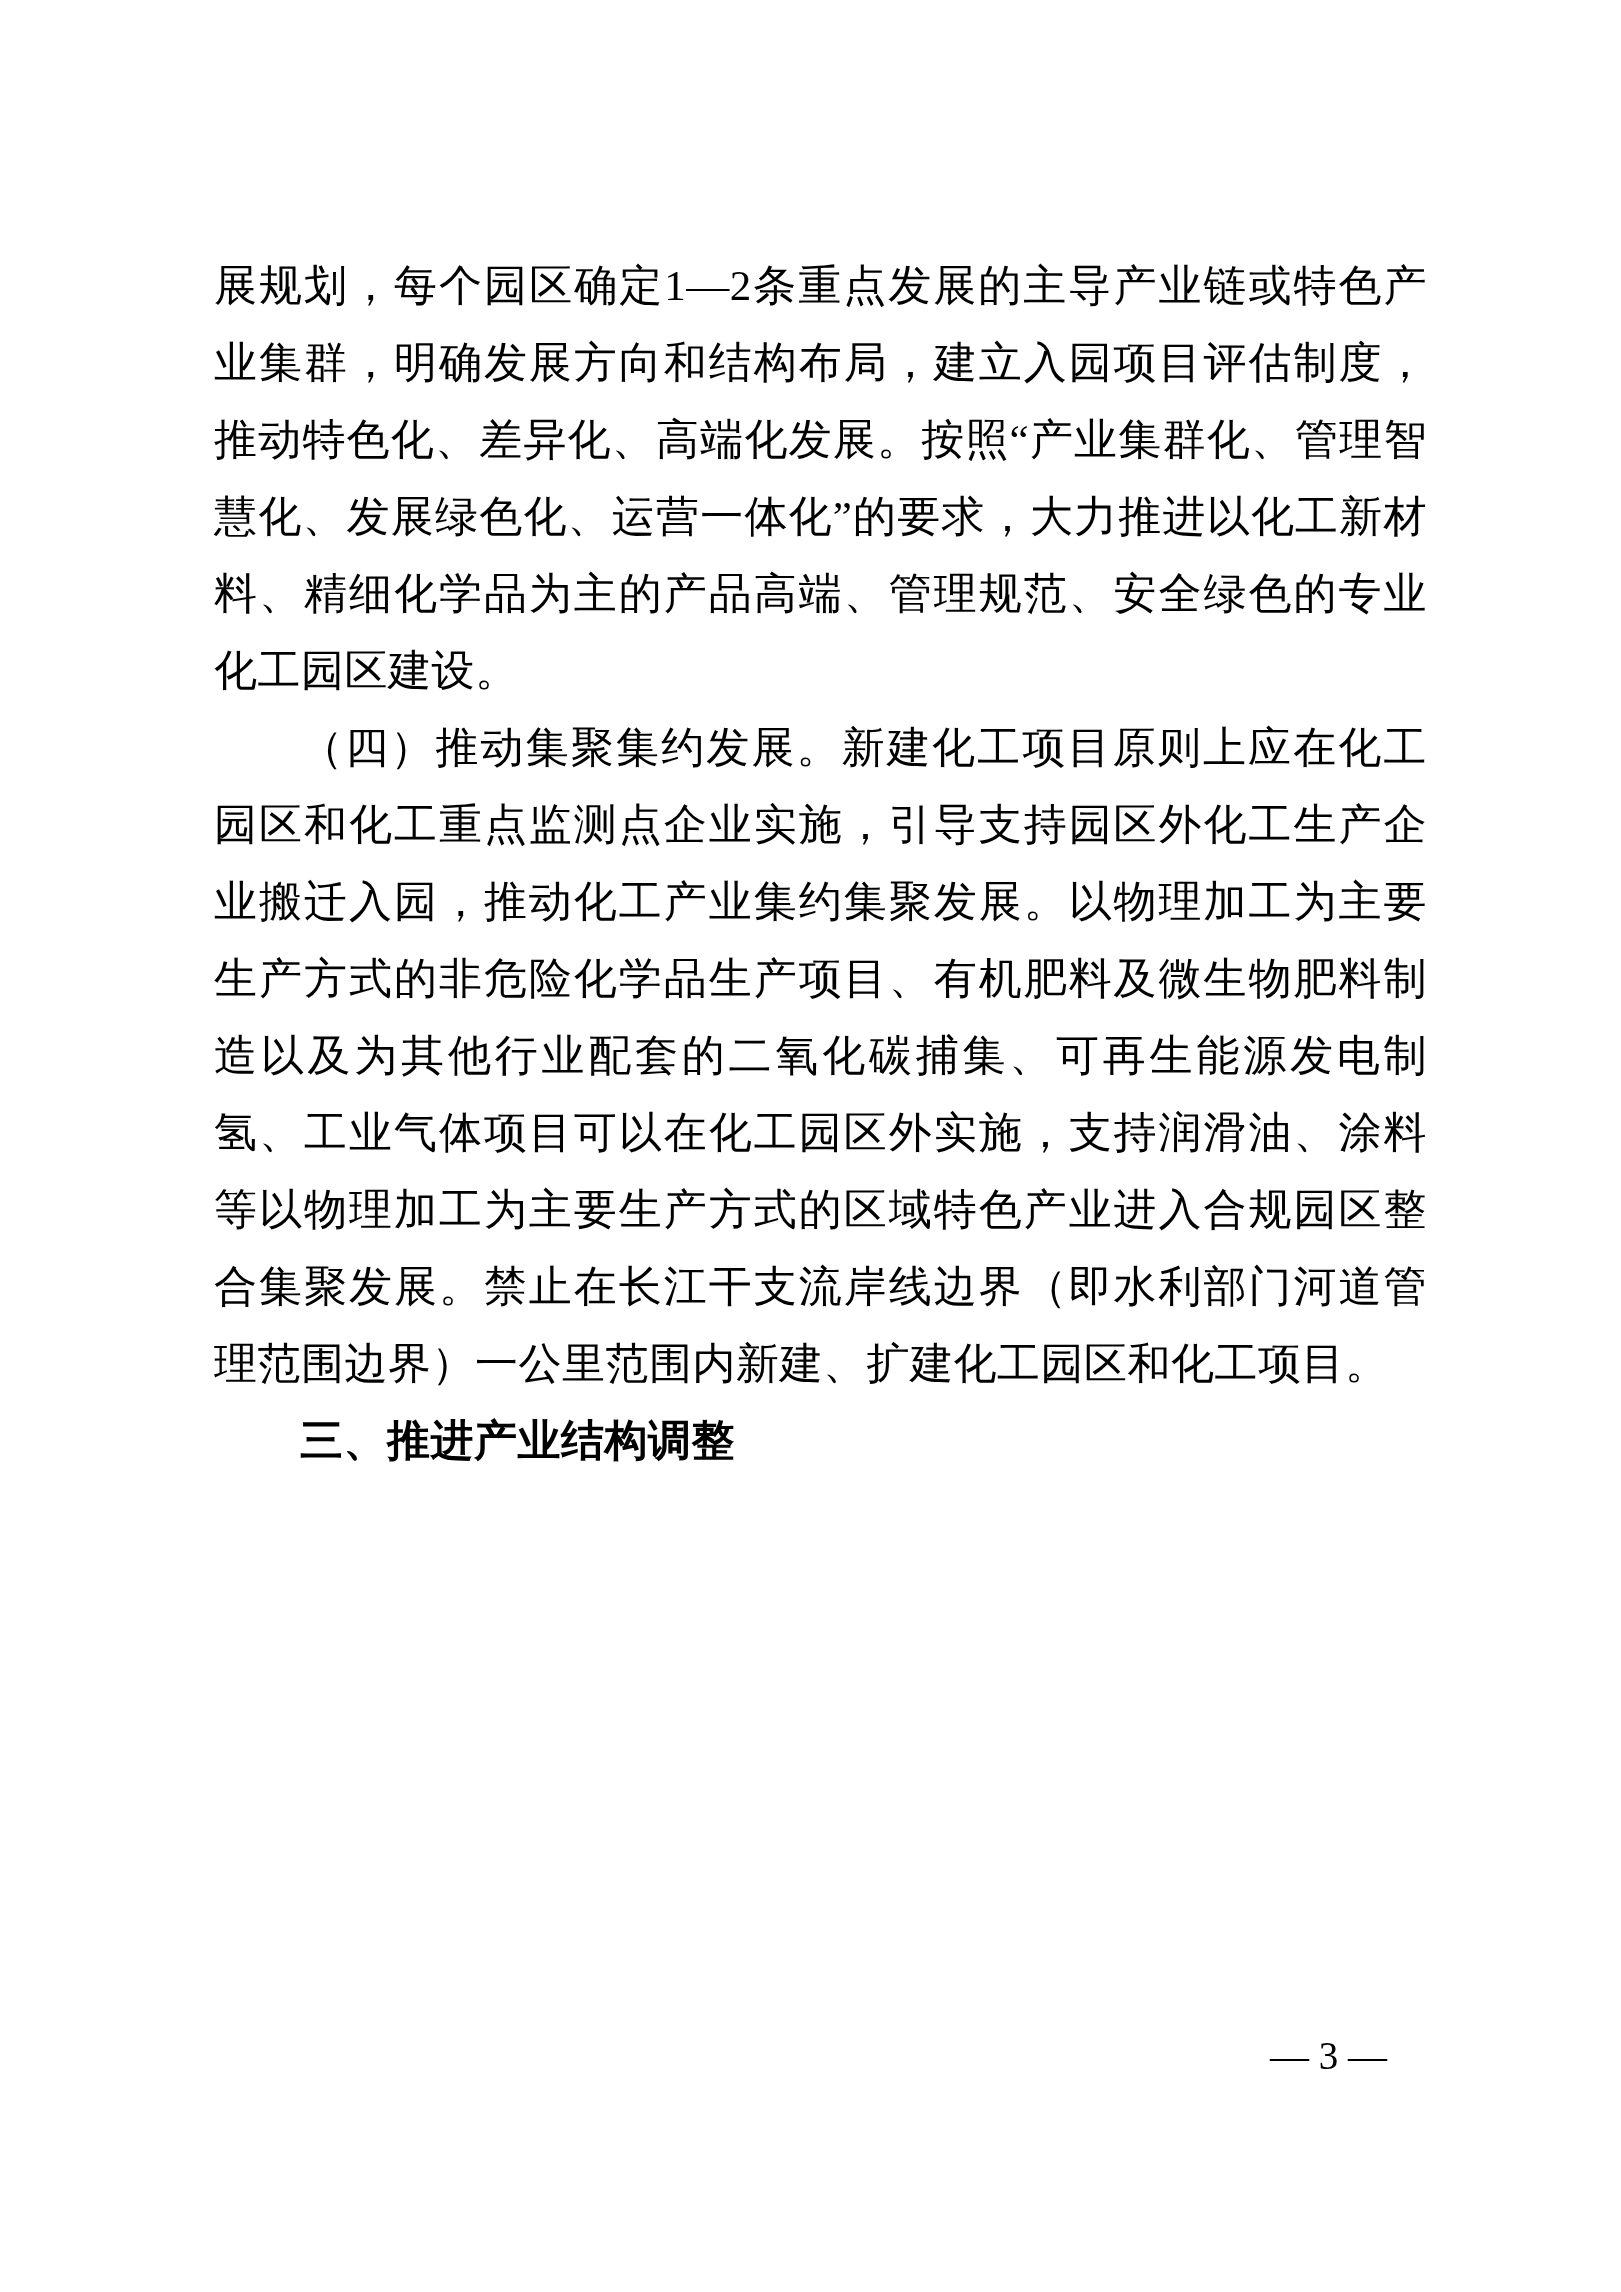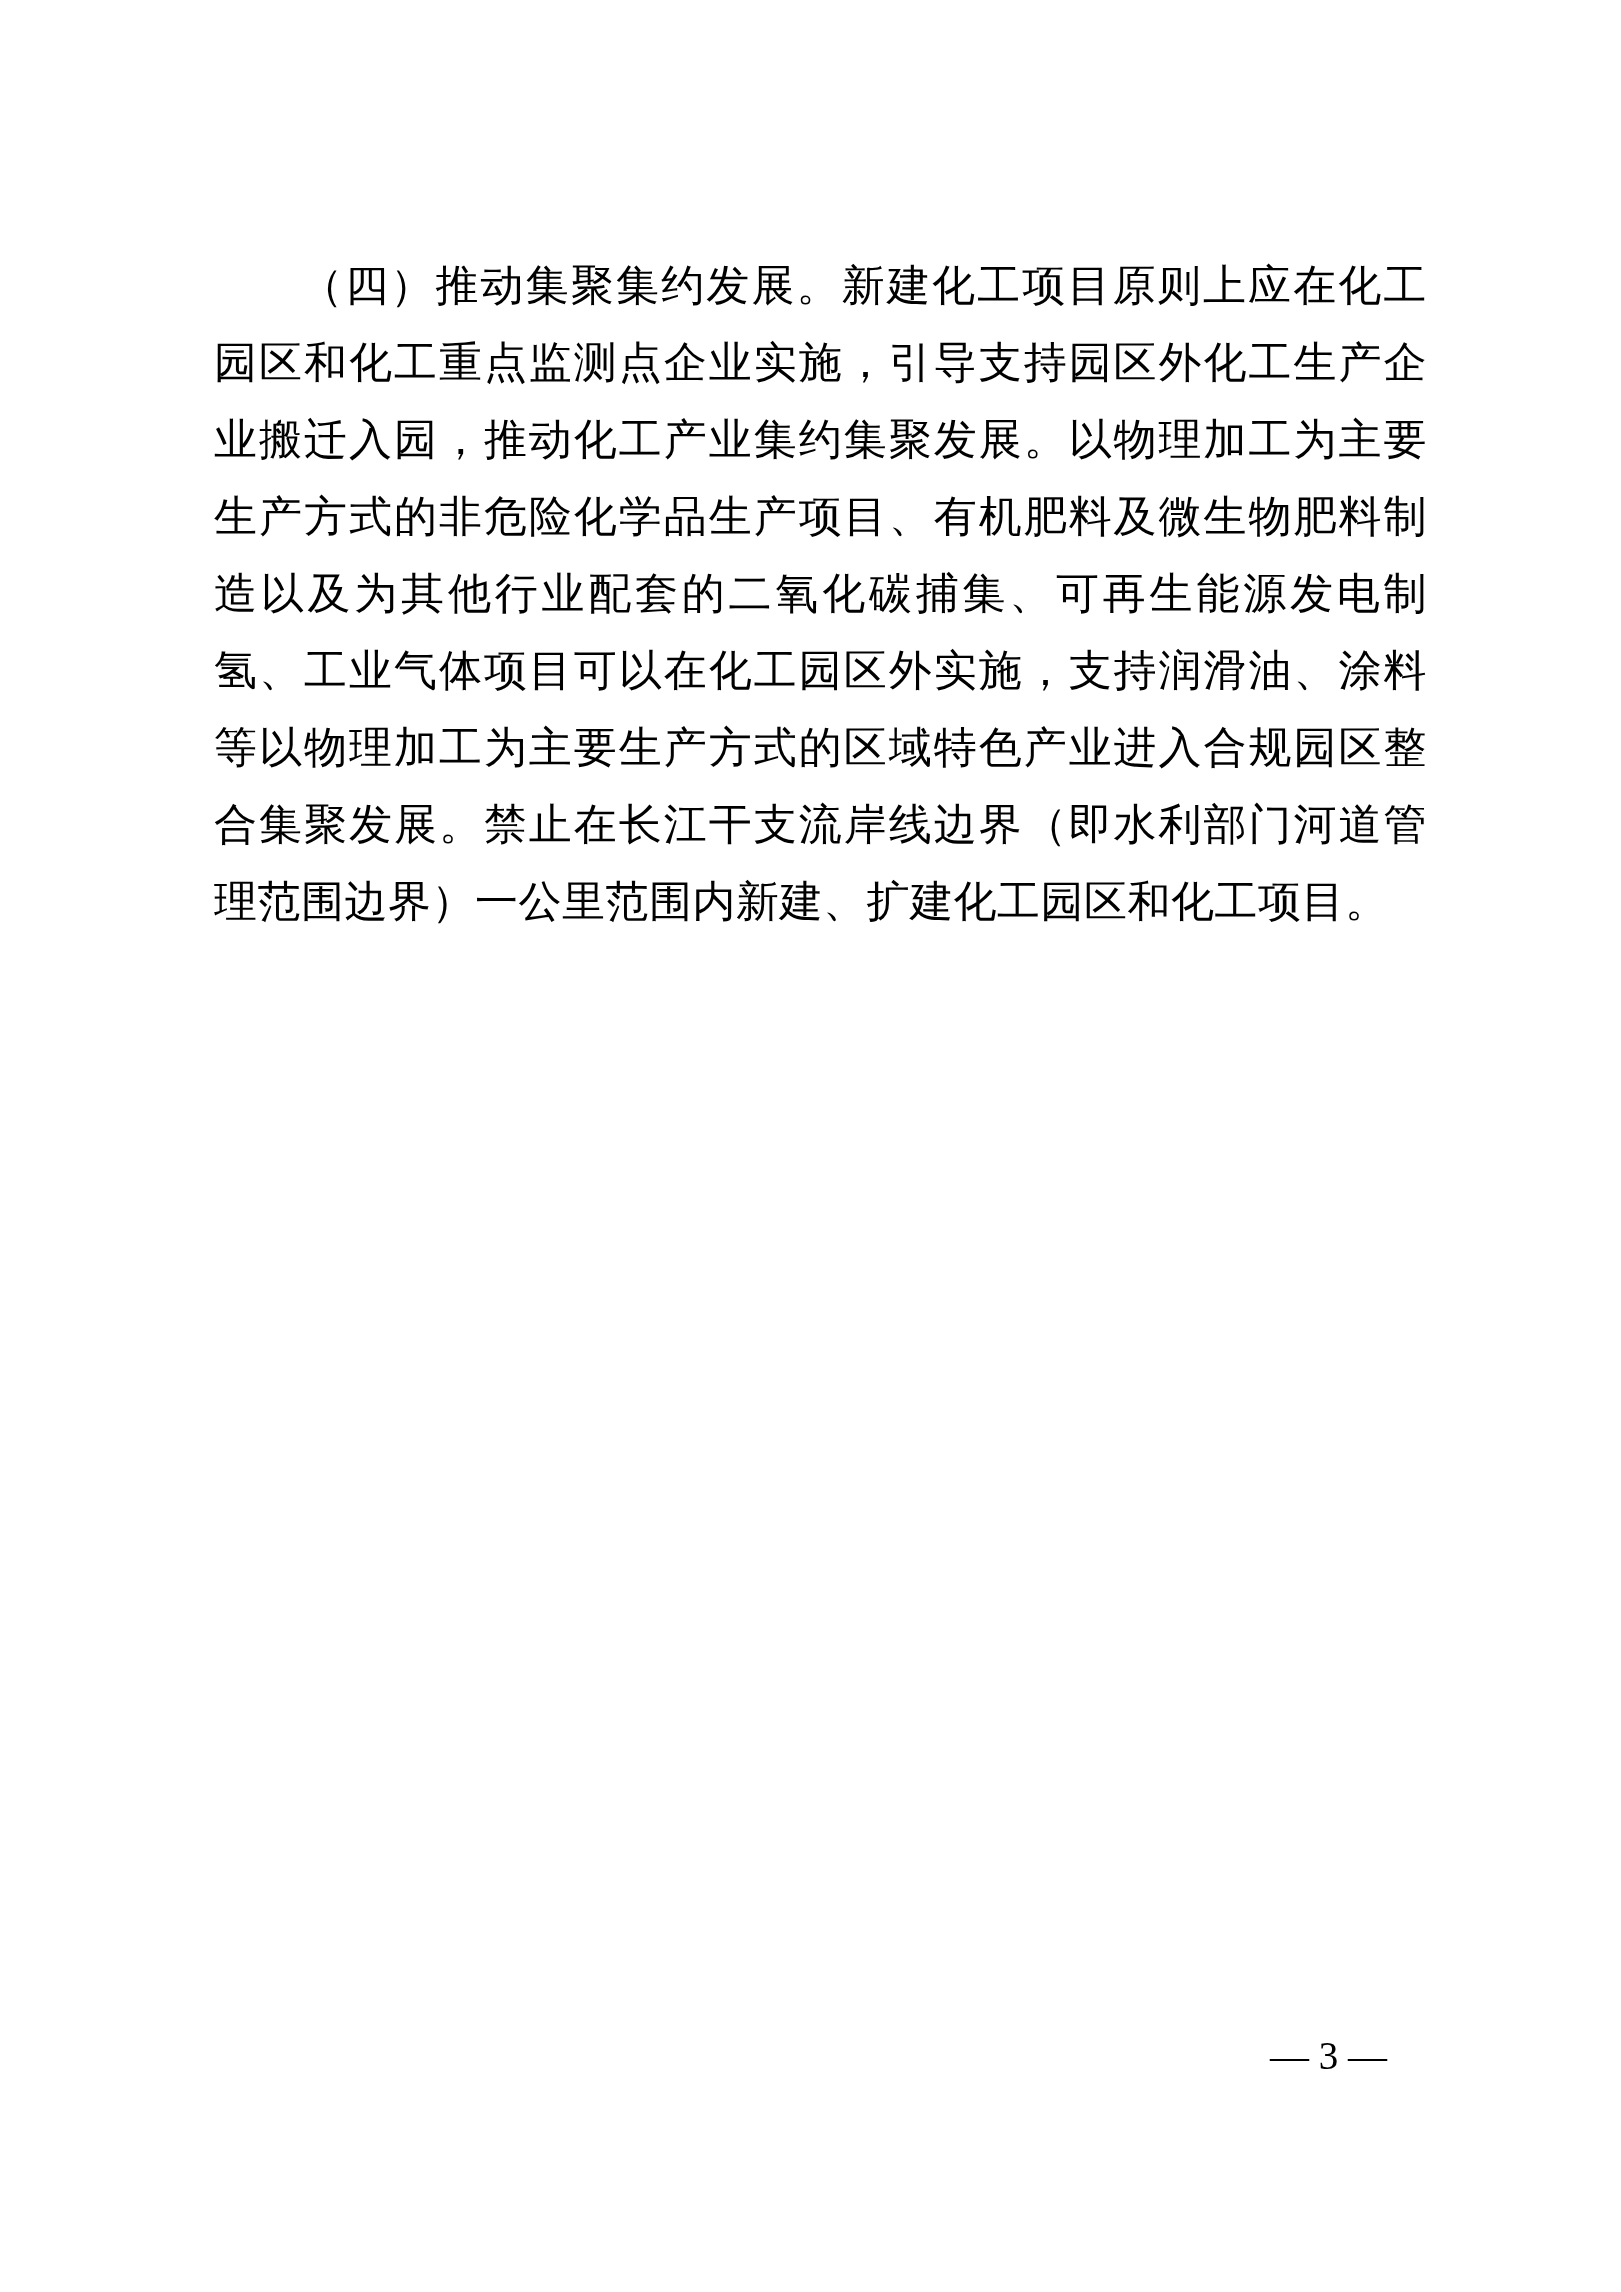--- a/index.html
+++ b/index.html
@@ -48,17 +48,19 @@
     font-family: "Liberation Serif", "DejaVu Serif", serif;
     color: #000000;
     white-space: nowrap;
   }
 </style>
 </head>
 <body>
 
 <div class="page">
   <div class="doc-body">
+    <p class="body">展规划，每个园区确定1—2条重点发展的主导产业链或特色产业集群，明确发展方向和结构布局，建立入园项目评估制度，推动特色化、差异化、高端化发展。按照“产业集群化、管理智慧化、发展绿色化、运营一体化”的要求，大力推进以化工新材料、精细化学品为主的产品高端、管理规范、安全绿色的专业化工园区建设。</p>
     <p class="body indent">（四）推动集聚集约发展。新建化工项目原则上应在化工园区和化工重点监测点企业实施，引导支持园区外化工生产企业搬迁入园，推动化工产业集约集聚发展。以物理加工为主要生产方式的非危险化学品生产项目、有机肥料及微生物肥料制造以及为其他行业配套的二氧化碳捕集、可再生能源发电制氢、工业气体项目可以在化工园区外实施，支持润滑油、涂料等以物理加工为主要生产方式的区域特色产业进入合规园区整合集聚发展。禁止在长江干支流岸线边界（即水利部门河道管理范围边界）一公里范围内新建、扩建化工园区和化工项目。</p>
+    <p class="heading">三、推进产业结构调整</p>
   </div>
   <div class="page-footer">— 3 —</div>
 </div>
 
 
 </body></html>

